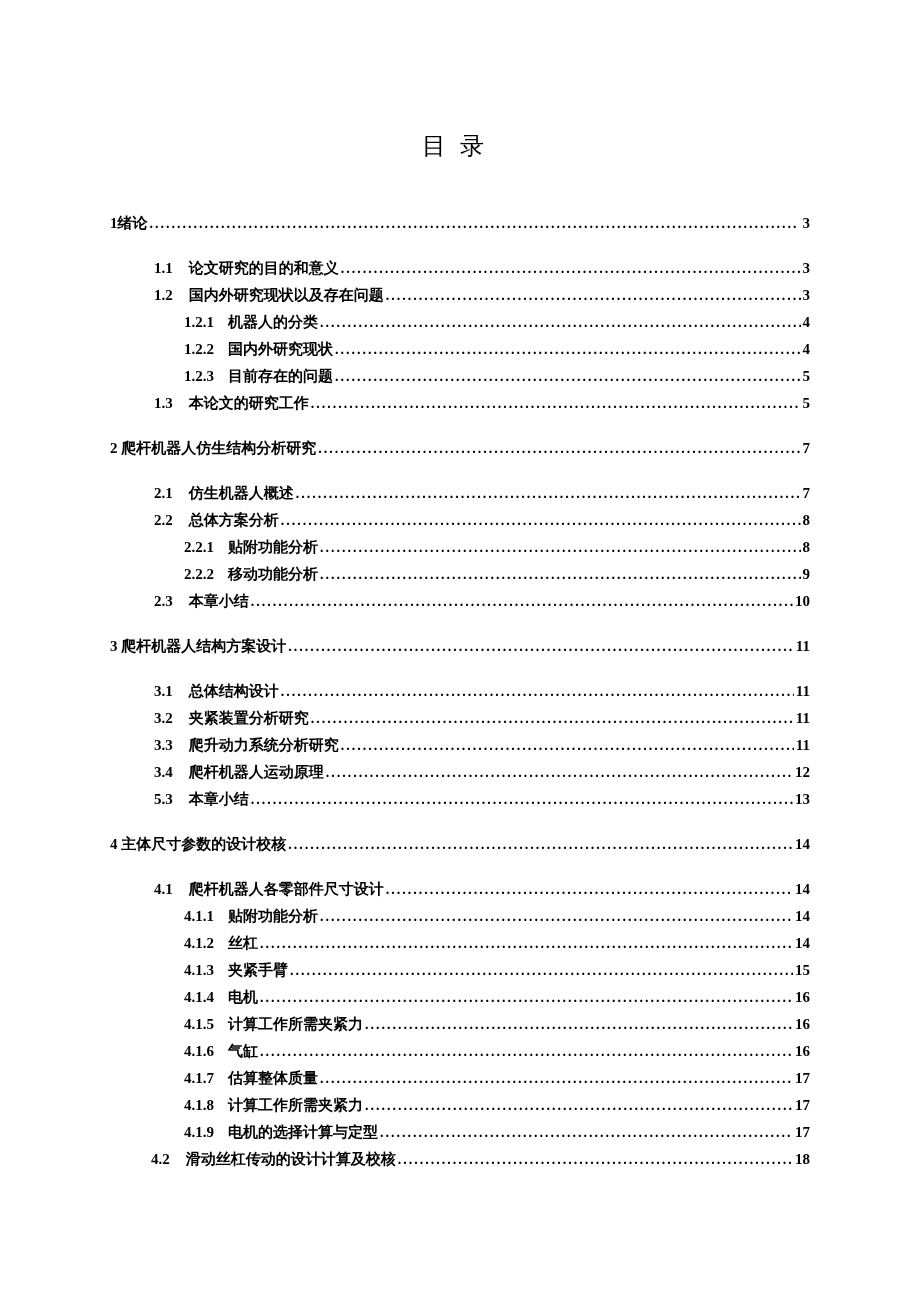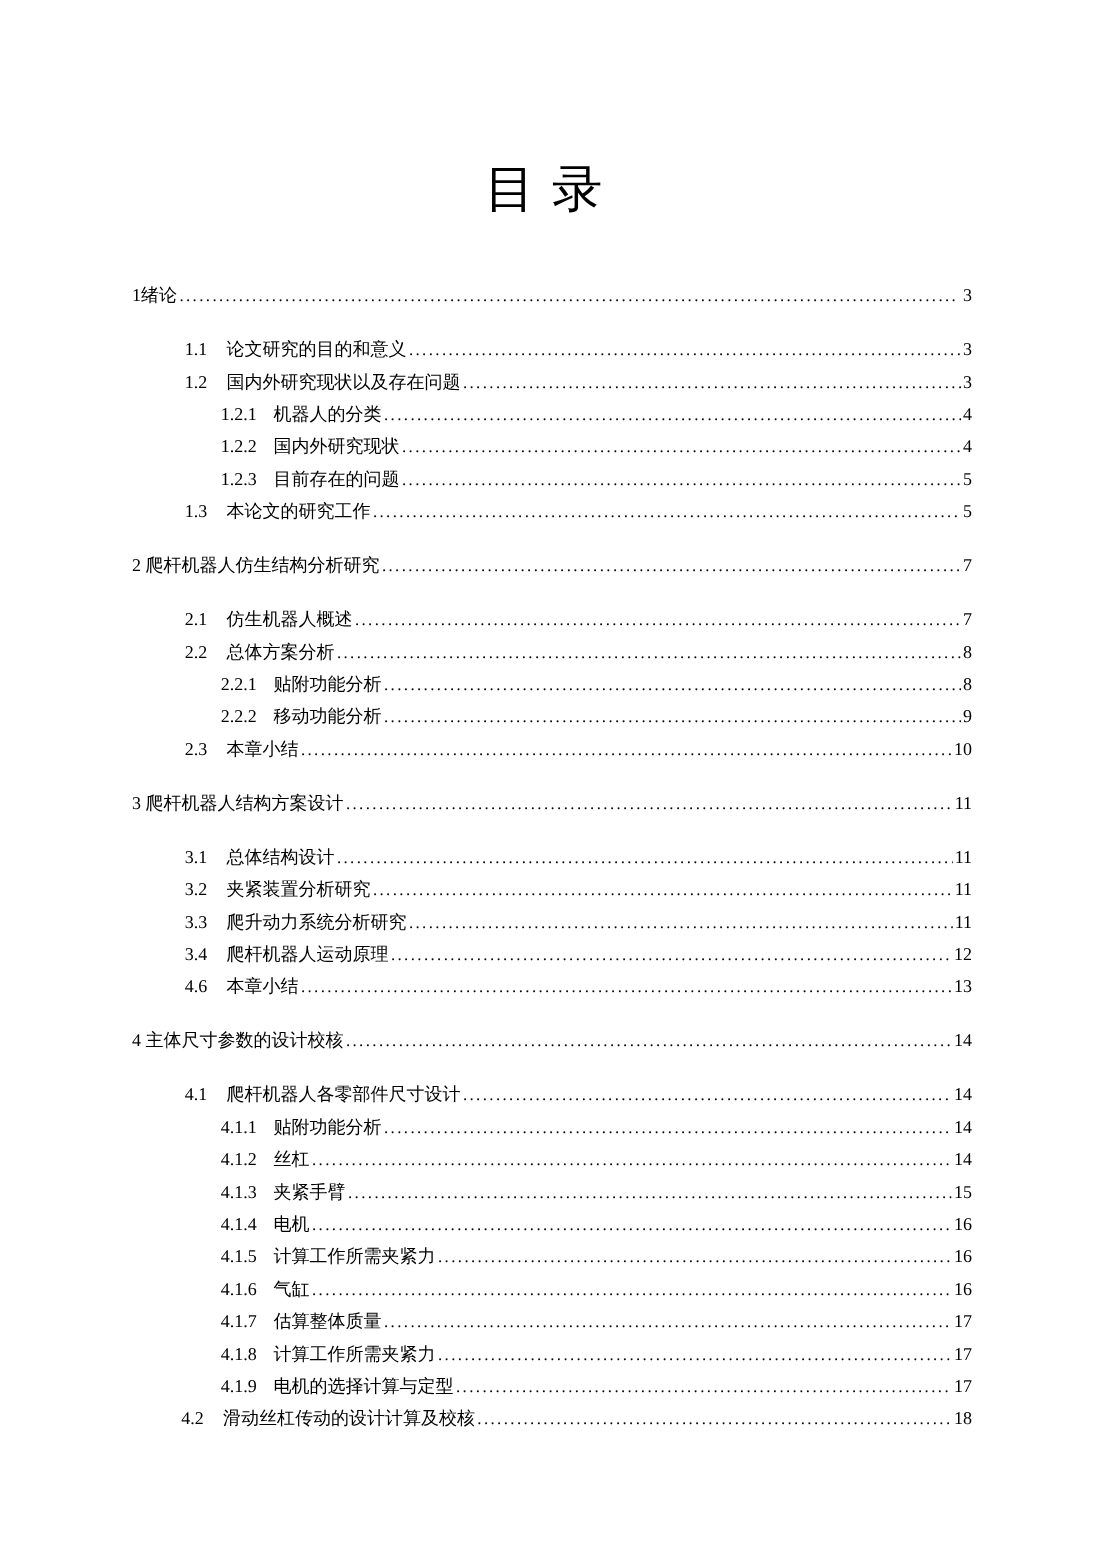--- a/index.html
+++ b/index.html
@@ -10,32 +10,33 @@
     body {
       width: 920px;
       height: 1301px;
       background: #ffffff;
       font-family: "SimSun", "宋体", serif;
       padding: 130px 110px 100px 110px;
       color: #000;
     }
     .title {
       text-align: center;
-      font-size: 42px;
+      font-size: 24px;
       font-weight: normal;
       letter-spacing: 14px;
       margin-bottom: 48px;
       font-family: "SimSun", "宋体", serif;
     }
     .toc-line {
       display: flex;
       align-items: baseline;
       font-size: 15px;
       line-height: 1.8;
       white-space: nowrap;
+      font-weight: bold;
     }
     .toc-label {
       flex-shrink: 0;
     }
     .toc-dots {
       flex: 1;
       overflow: hidden;
       letter-spacing: 2px;
       margin: 0 2px;
     }
@@ -163,21 +164,21 @@
       <span class="toc-label"><span class="num l2">3.3</span><span>爬升动力系统分析研究</span></span>
       <span class="toc-dots"></span>
       <span class="toc-page">11</span>
     </div>
     <div class="toc-line level-2">
       <span class="toc-label"><span class="num l2">3.4</span><span>爬杆机器人运动原理</span></span>
       <span class="toc-dots"></span>
       <span class="toc-page">12</span>
     </div>
     <div class="toc-line level-2">
-      <span class="toc-label"><span class="num l2">4.6</span><span>本章小结</span></span>
+      <span class="toc-label"><span class="num l2">5.3</span><span>本章小结</span></span>
       <span class="toc-dots"></span>
       <span class="toc-page">13</span>
     </div>
     <div class="toc-line level-1">
       <span class="toc-label">4 主体尺寸参数的设计校核</span>
       <span class="toc-dots"></span>
       <span class="toc-page">14</span>
     </div>
     <div class="toc-line level-2">
       <span class="toc-label"><span class="num l2">4.1</span><span>爬杆机器人各零部件尺寸设计</span></span>

